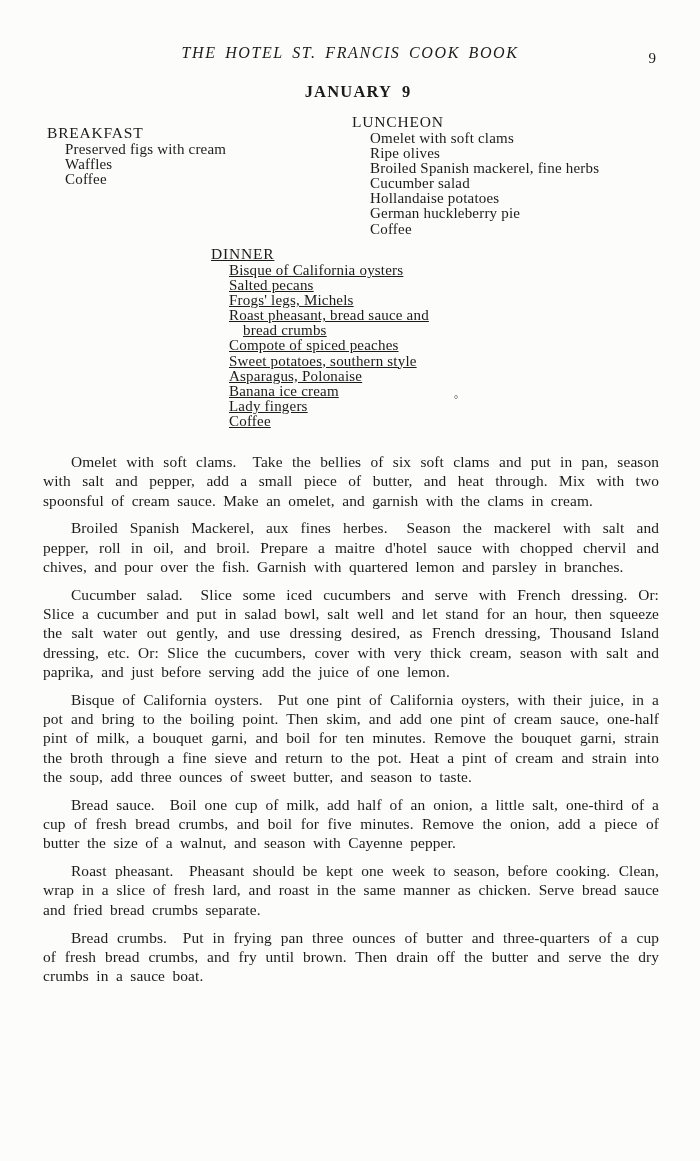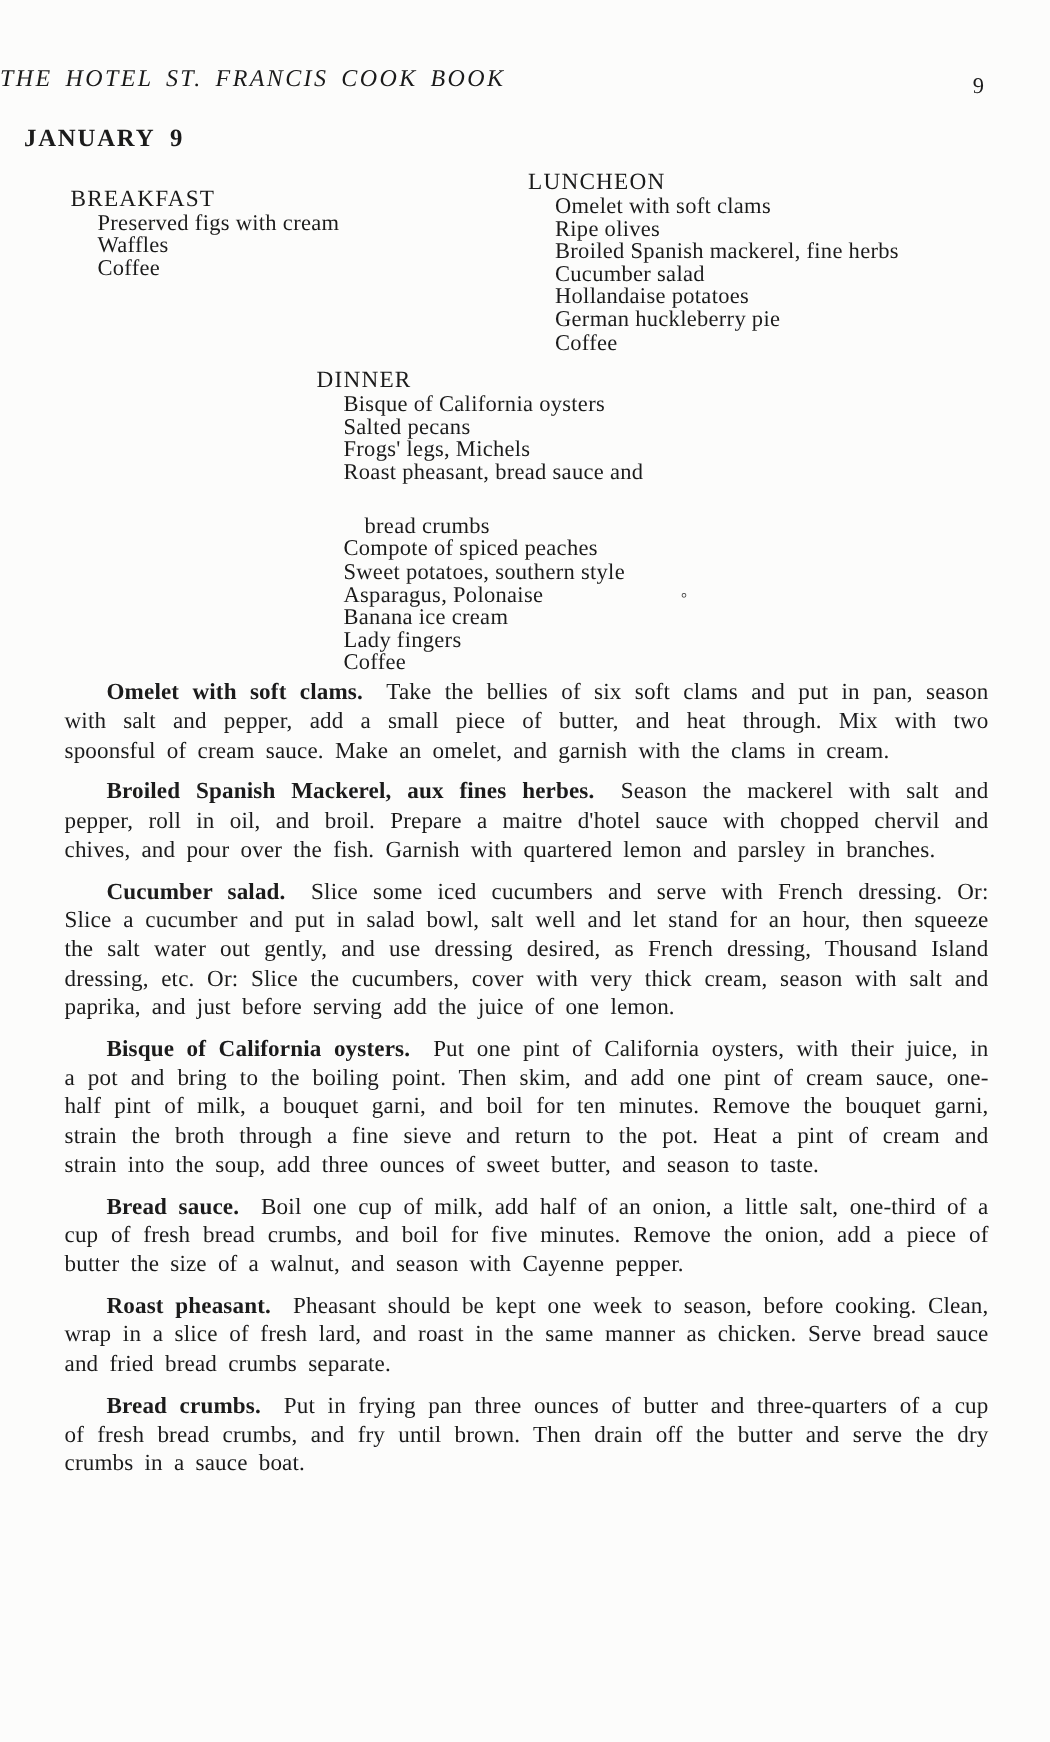--- a/index.html
+++ b/index.html
@@ -17,42 +17,42 @@
     font-family: "Liberation Serif", serif;
     overflow: hidden;
   }
 
   
   .running-header {
     position: absolute;
     top: 44px;
     left: 0;
     right: 0;
-    text-align: left;
+    text-align: center;
   }
   .running-header .title {
     font-style: italic;
     font-size: 16px;
     letter-spacing: 1.6px;
     word-spacing: 3px;
   }
   .page-number {
     position: absolute;
     top: 50px;
     right: 44px;
     font-size: 15px;
   }
 
   
   .date-heading {
     position: absolute;
     top: 82px;
     left: 16px;
     right: 0;
-    text-align: left;
+    text-align: center;
     font-weight: bold;
     font-size: 16.5px;
     letter-spacing: 1.2px;
     word-spacing: 5px;
   }
 
   
   .menu-block {
     position: absolute;
     font-size: 15px;
@@ -64,25 +64,24 @@
     line-height: 16px;
     margin-bottom: 1px;
   }
   .menu-block .menu-item {
     padding-left: 18px;
     line-height: 15.1px;
     white-space: nowrap;
   }
   .menu-block .menu-item.cont {
     padding-left: 32px;
-    margin-top: 21px;
   }
   .menu-breakfast { left: 47px; top: 125px; }
   .menu-luncheon  { left: 352px; top: 114px; }
-  .menu-dinner    { left: 211px; top: 246px; }
+  .menu-dinner    { left: 211px; top: 246px; text-decoration: underline; }
 
   .stray-mark {
     position: absolute;
     left: 454px;
     top: 394px;
     font-size: 10px;
     color: #3a3a3a;
   }
 
   
@@ -95,21 +94,21 @@
     line-height: 19.3px;
     text-align: justify;
     word-spacing: 3.5px;
     letter-spacing: 0.1px;
   }
   .recipes p {
     margin: 0 0 8.5px 0;
     text-indent: 28px;
   }
   .recipe-title {
-    font-weight: bold;
+    font-weight: normal;
     margin-right: 7px;
   }
 </style>
 </head>
 <body>
 
 <div class="page">
 
   <div class="running-header">
     <span class="title">THE HOTEL ST. FRANCIS COOK BOOK</span>

